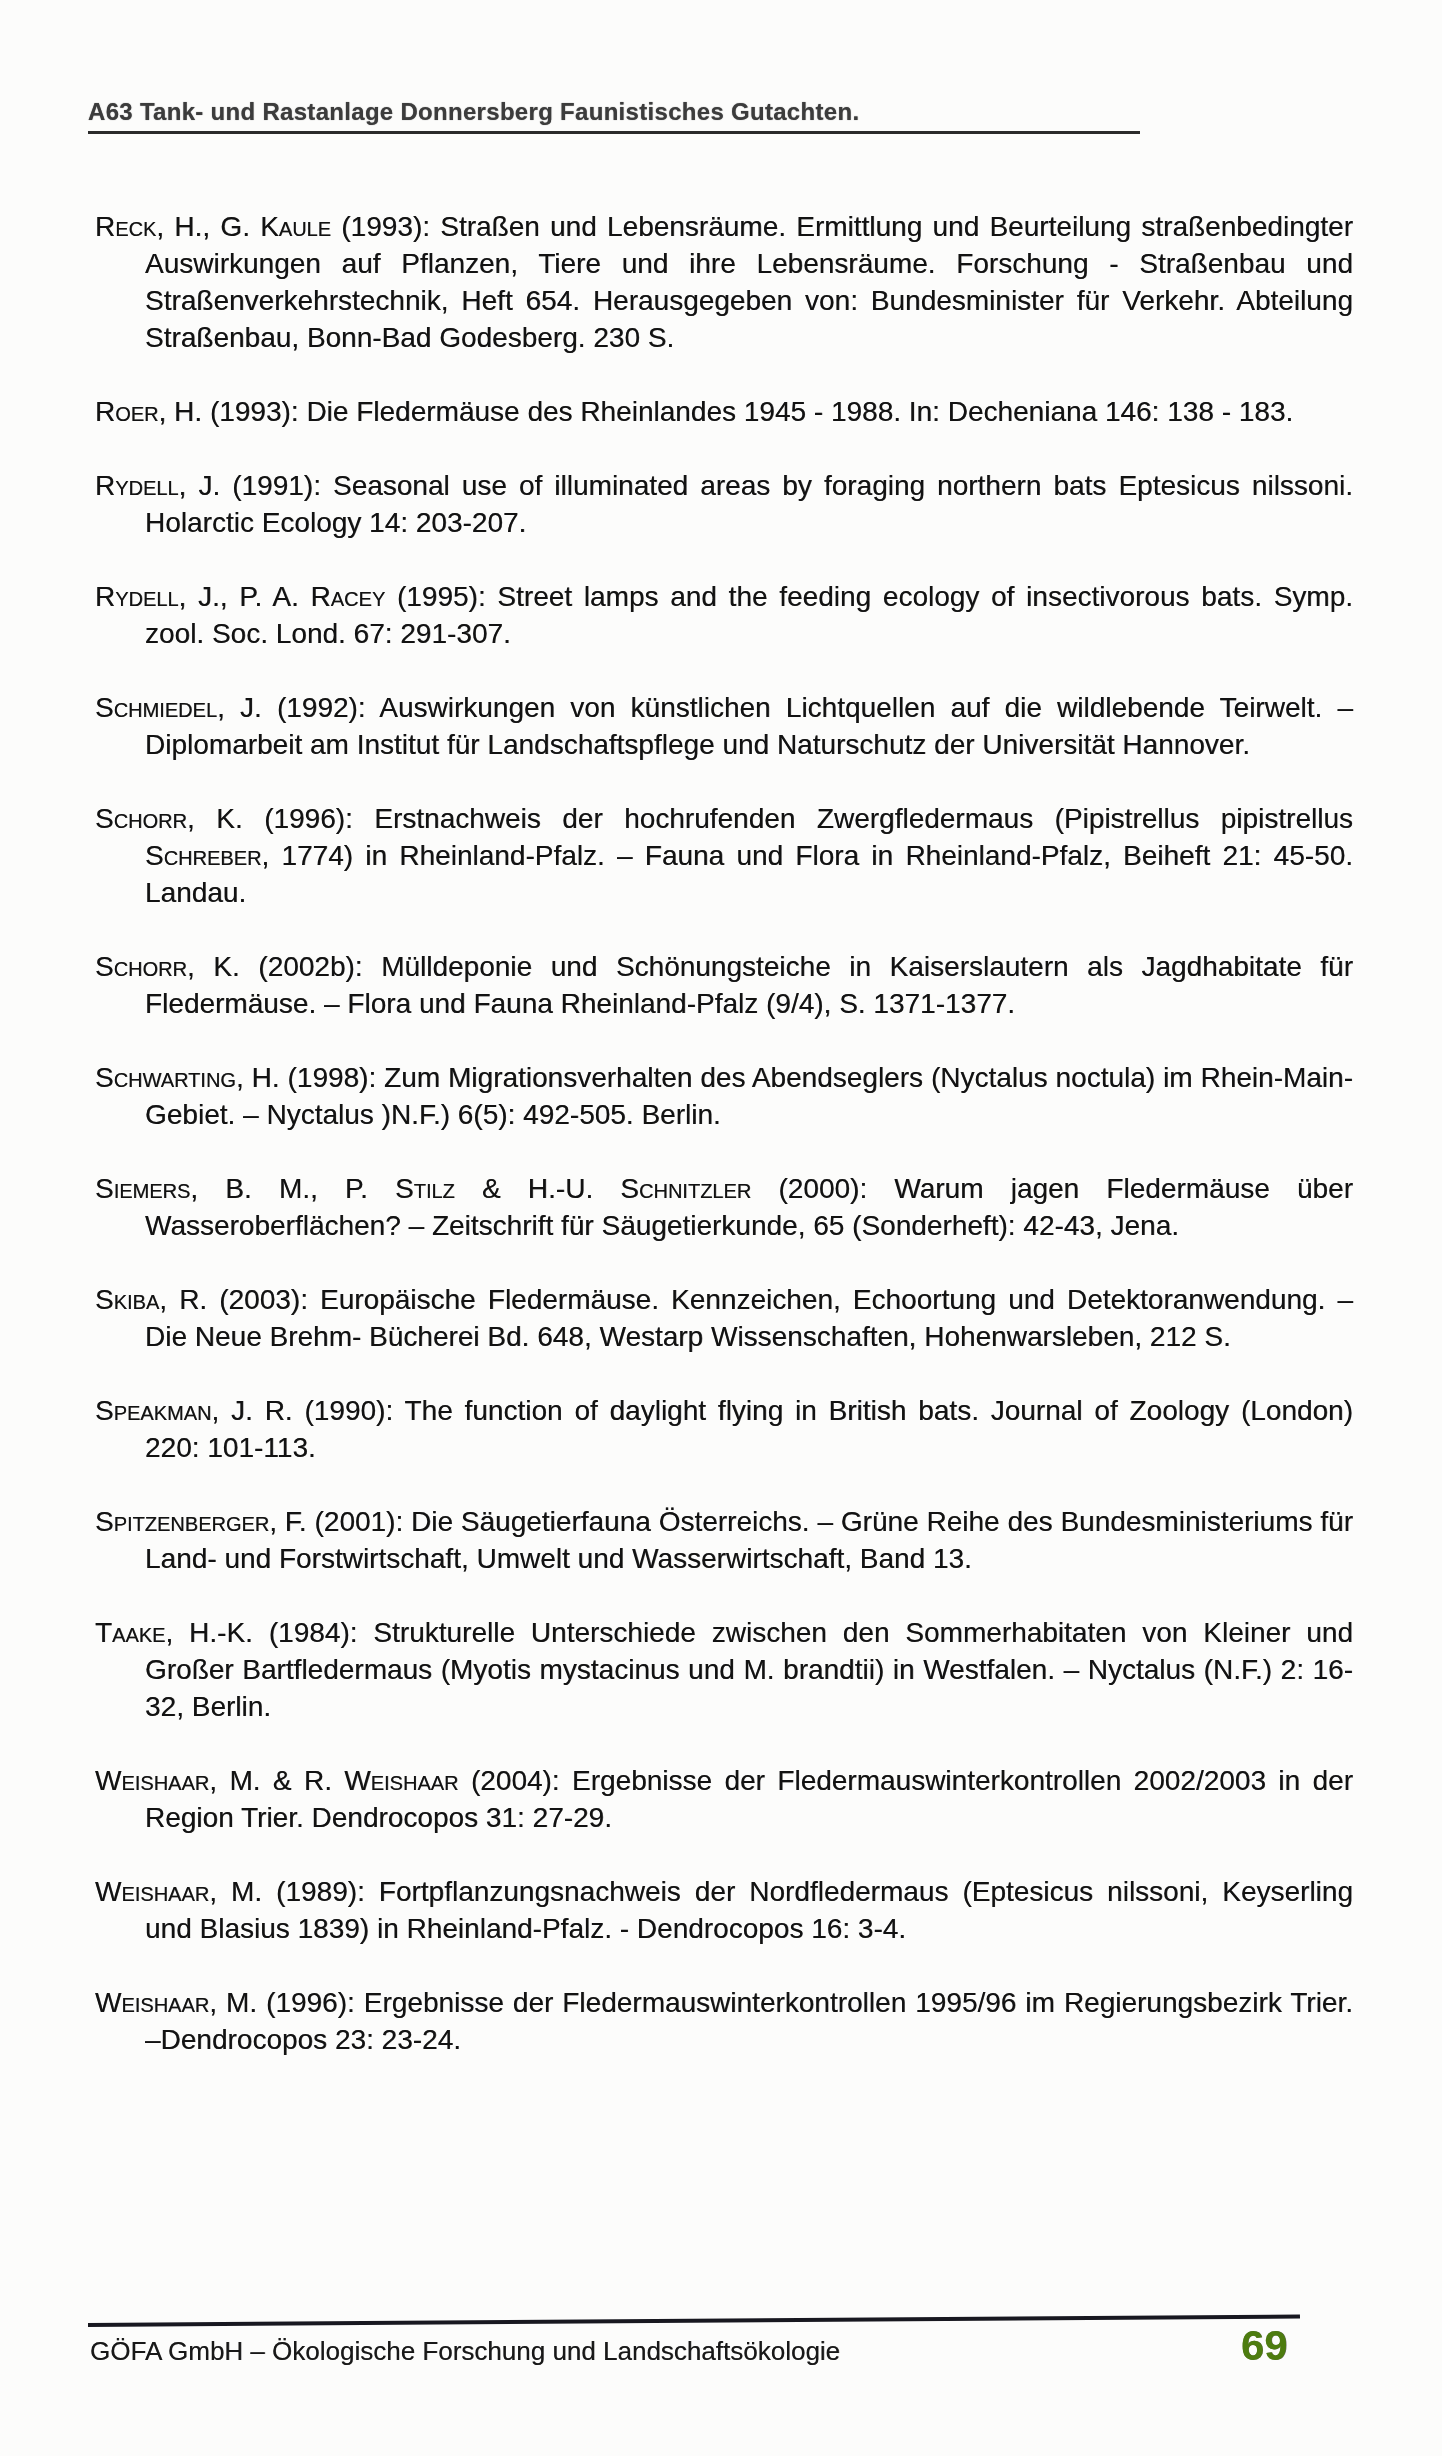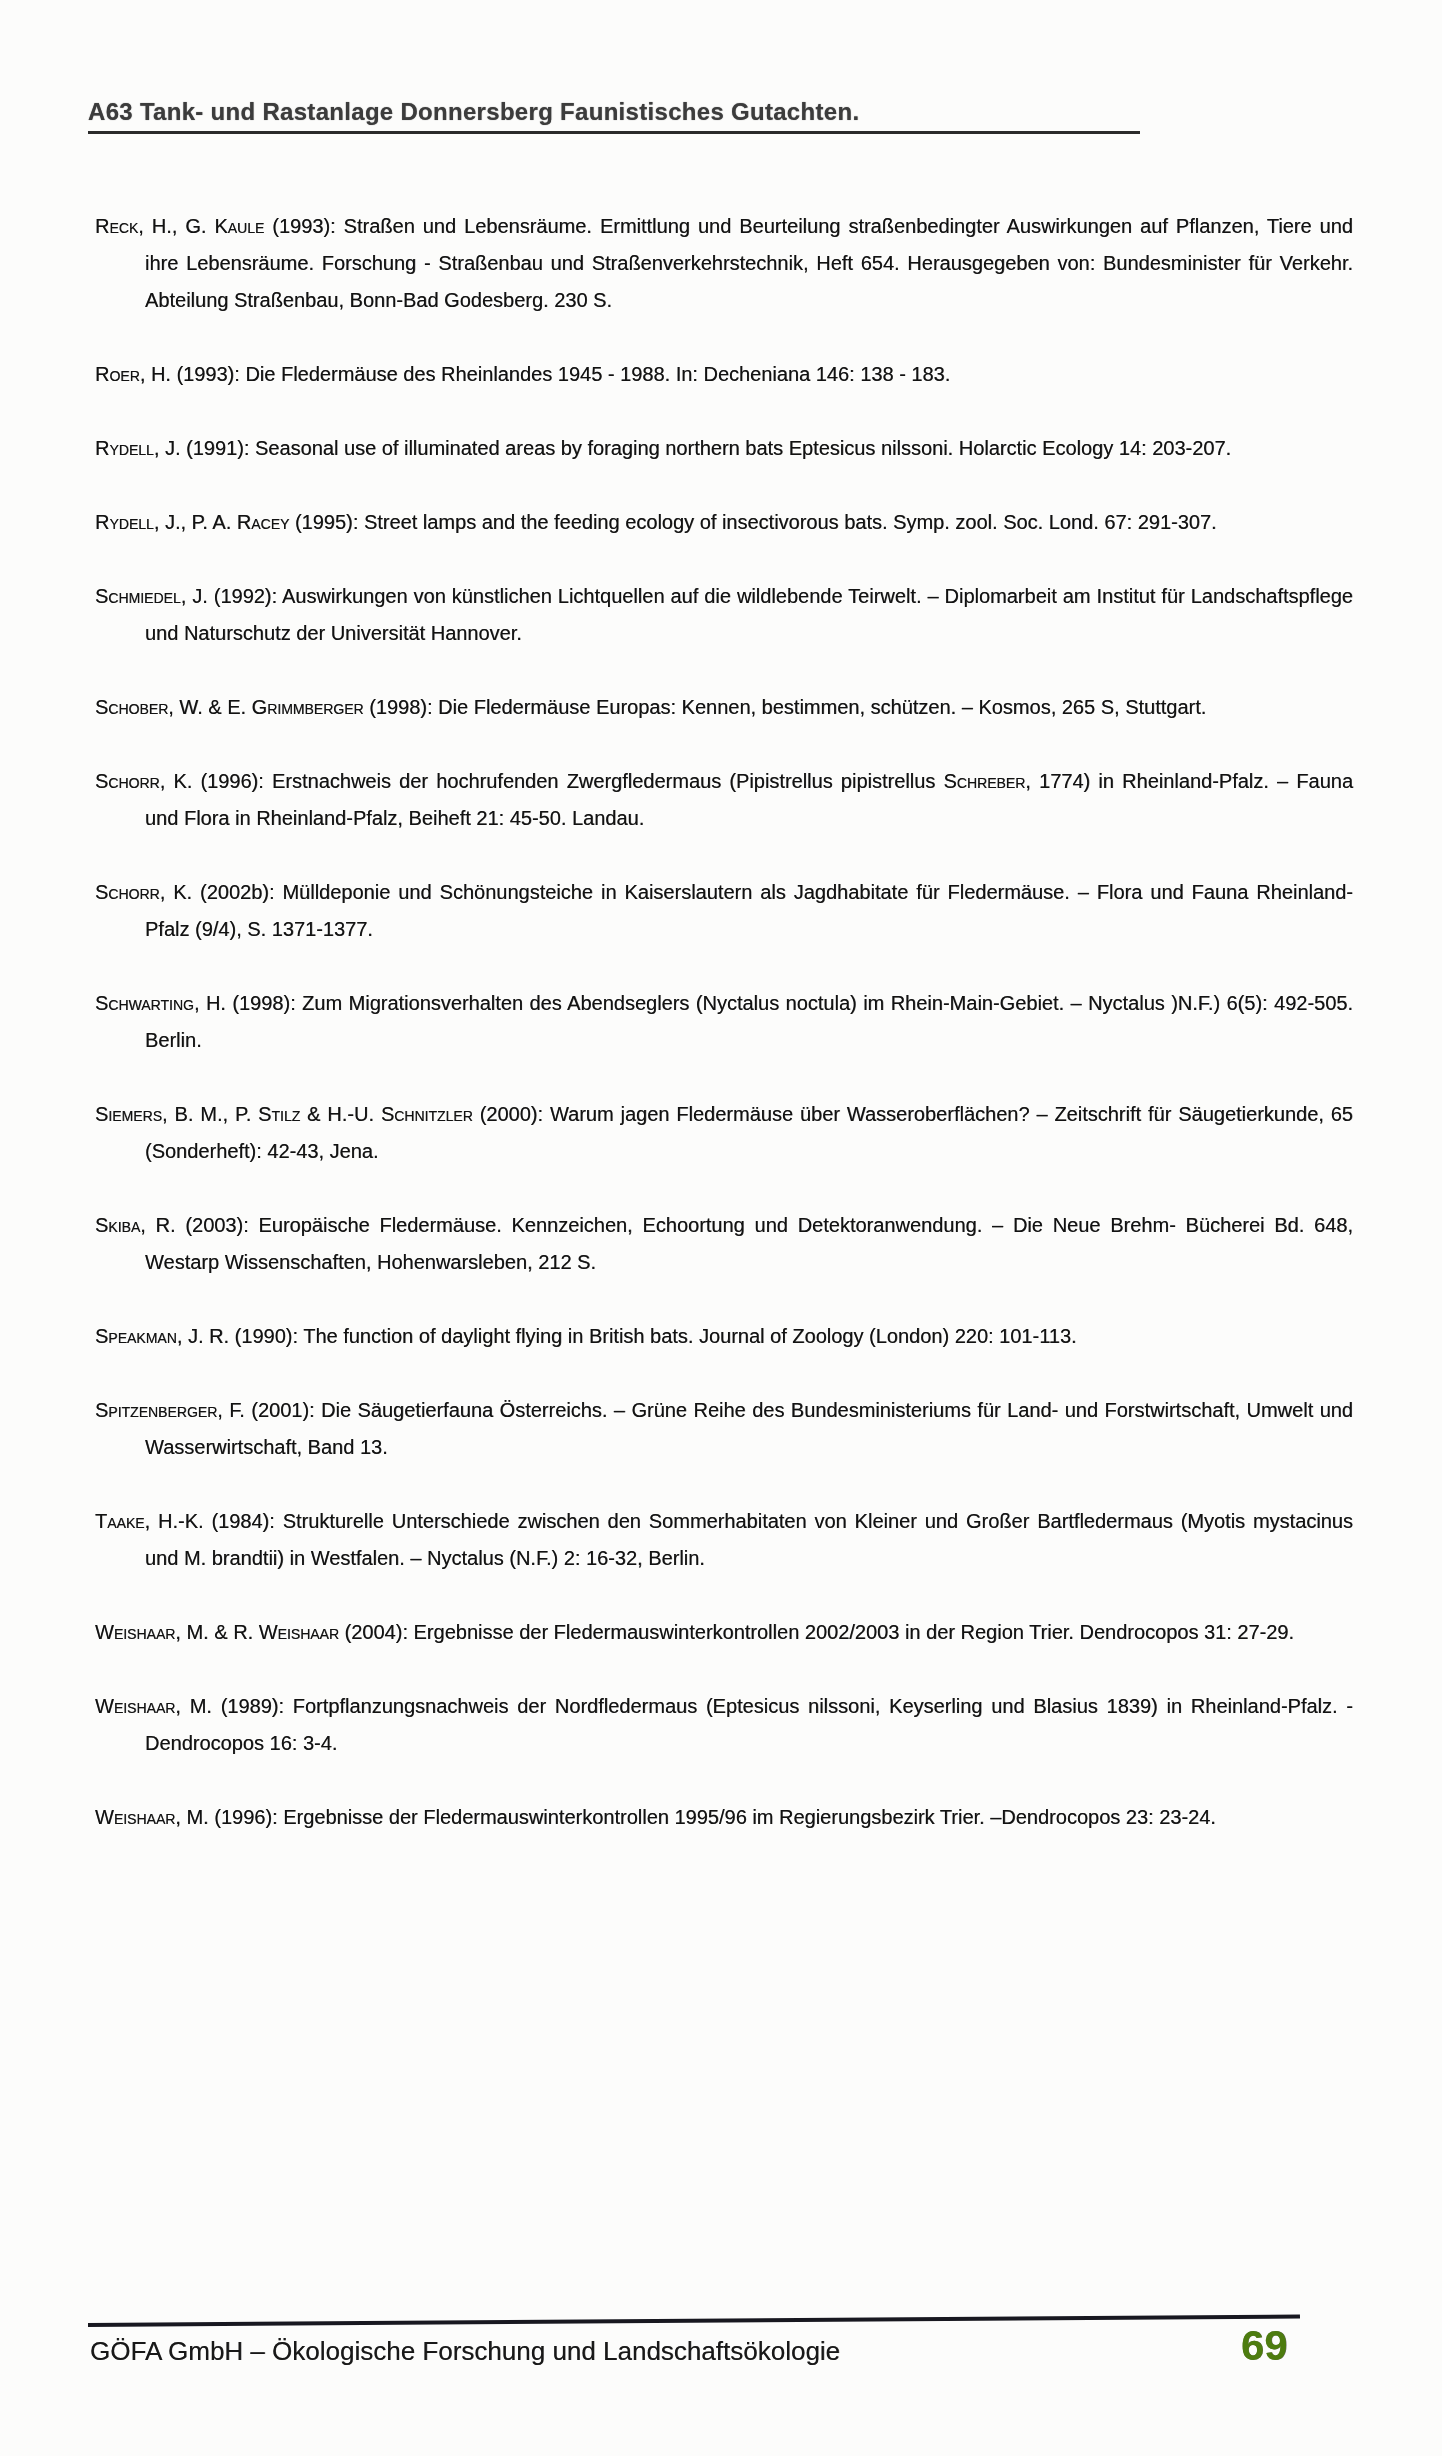--- a/index.html
+++ b/index.html
@@ -41,21 +41,21 @@
   .refs {
     position: absolute;
     left: 95px;
     top: 208px;
     width: 1258px;
   }
   p.ref {
     margin: 0 0 37px 0;
     padding-left: 50px;
     text-indent: -50px;
-    font-size: 20px;
+    font-size: 28px;
     line-height: 37px;
     color: #121212;
     text-align: justify;
     text-shadow: 0.35px 0.25px 0 rgba(10,10,10,0.6);
   }
   p.ref .sc { font-variant: small-caps; }
   p.ref .it { }
   
   .footer-rule {
     position: absolute;
@@ -95,21 +95,20 @@
   <div class="header">
     <span class="header-title">A63 Tank- und Rastanlage Donnersberg Faunistisches Gutachten.</span>
   </div>
 
   <div class="refs" id="refs">
       <p class="ref"><span class="sc">Reck</span><span>, H., G. </span><span class="sc">Kaule</span><span> (1993): Straßen und Lebensräume. Ermittlung und Beurteilung straßenbedingter Auswirkungen auf Pflanzen, Tiere und ihre Lebensräume. Forschung - Straßenbau und Straßenverkehrstechnik, Heft 654. Herausgegeben von: Bundesminister für Verkehr. Abteilung Straßenbau, Bonn-Bad Godesberg. 230 S.</span></p>
       <p class="ref"><span class="sc">Roer</span><span>, H. (1993): Die Fledermäuse des Rheinlandes 1945 - 1988. In: Decheniana 146: 138 - 183.</span></p>
       <p class="ref"><span class="sc">Rydell</span><span>, J. (1991): Seasonal use of illuminated areas by foraging northern bats </span><span class="it">Eptesicus nilssoni.</span><span> Holarctic Ecology 14: 203-207.</span></p>
       <p class="ref"><span class="sc">Rydell</span><span>, J., P. A. </span><span class="sc">Racey</span><span> (1995): Street lamps and the feeding ecology of insectivorous bats. Symp. zool. Soc. Lond. 67: 291-307.</span></p>
       <p class="ref"><span class="sc">Schmiedel</span><span>, J. (1992): Auswirkungen von künstlichen Lichtquellen auf die wildlebende Teirwelt. – Diplomarbeit am Institut für Landschaftspflege und Naturschutz der Universität Hannover.</span></p>
-      <p class="ref"><span class="sc">Schober</span><span>, W. &amp; E. </span><span class="sc">Grimmberger</span><span> (1998): Die Fledermäuse Europas: Kennen, bestimmen, schützen. – Kosmos, 265 S, Stuttgart.</span></p>
       <p class="ref"><span class="sc">Schorr</span><span>, K. (1996): Erstnachweis der hochrufenden Zwergfledermaus (</span><span class="it">Pipistrellus pipistrellus</span><span> </span><span class="sc">Schreber</span><span>, 1774) in Rheinland-Pfalz. – Fauna und Flora in Rheinland-Pfalz, Beiheft 21: 45-50. Landau.</span></p>
       <p class="ref"><span class="sc">Schorr</span><span>, K. (2002b): Mülldeponie und Schönungsteiche in Kaiserslautern als Jagdhabitate für Fledermäuse. – Flora und Fauna Rheinland-Pfalz (9/4), S. 1371-1377.</span></p>
       <p class="ref"><span class="sc">Schwarting</span><span>, H. (1998): Zum Migrationsverhalten des Abendseglers (</span><span class="it">Nyctalus noctula</span><span>) im Rhein-Main-Gebiet. – Nyctalus )N.F.) 6(5): 492-505. Berlin.</span></p>
       <p class="ref"><span class="sc">Siemers</span><span>, B. M., P. </span><span class="sc">Stilz</span><span> &amp; H.-U. </span><span class="sc">Schnitzler</span><span> (2000): Warum jagen Fledermäuse über Wasseroberflächen? – Zeitschrift für Säugetierkunde, 65 (Sonderheft): 42-43, Jena.</span></p>
       <p class="ref"><span class="sc">Skiba</span><span>, R. (2003): Europäische Fledermäuse. Kennzeichen, Echoortung und Detektoranwendung. – Die Neue Brehm- Bücherei Bd. 648, Westarp Wissenschaften, Hohenwarsleben, 212 S.</span></p>
       <p class="ref"><span class="sc">Speakman</span><span>, J. R. (1990): The function of daylight flying in British bats. Journal of Zoology (London) 220: 101-113.</span></p>
       <p class="ref"><span class="sc">Spitzenberger</span><span>, F. (2001): Die Säugetierfauna Österreichs. – Grüne Reihe des Bundesministeriums für Land- und Forstwirtschaft, Umwelt und Wasserwirtschaft, Band 13.</span></p>
       <p class="ref"><span class="sc">Taake</span><span>, H.-K. (1984): Strukturelle Unterschiede zwischen den Sommerhabitaten von Kleiner und Großer Bartfledermaus (</span><span class="it">Myotis mystacinus</span><span> und </span><span class="it">M. brandtii</span><span>) in Westfalen. – Nyctalus (N.F.) 2: 16-32, Berlin.</span></p>
       <p class="ref"><span class="sc">Weishaar</span><span>, M. &amp; R. </span><span class="sc">Weishaar</span><span> (2004): Ergebnisse der Fledermauswinterkontrollen 2002/2003 in der Region Trier. Dendrocopos 31: 27-29.</span></p>
       <p class="ref"><span class="sc">Weishaar</span><span>, M. (1989): Fortpflanzungsnachweis der Nordfledermaus (</span><span class="it">Eptesicus nilssoni</span><span>, Keyserling und Blasius 1839) in Rheinland-Pfalz. - Dendrocopos 16: 3-4.</span></p>

